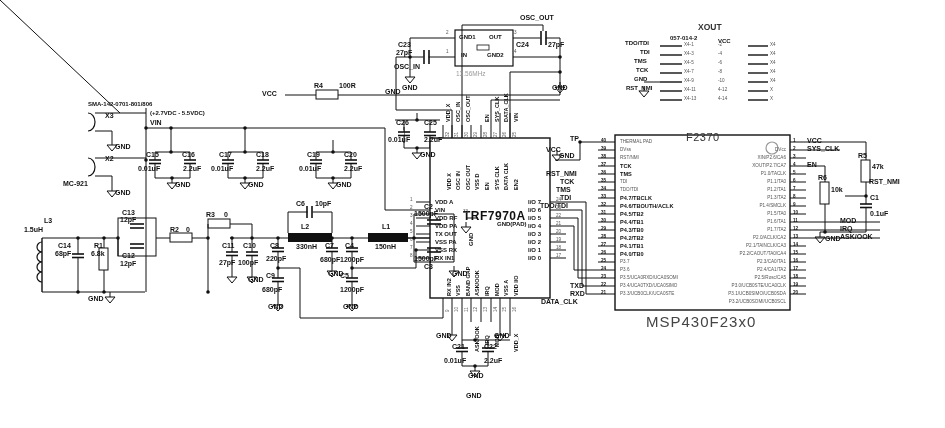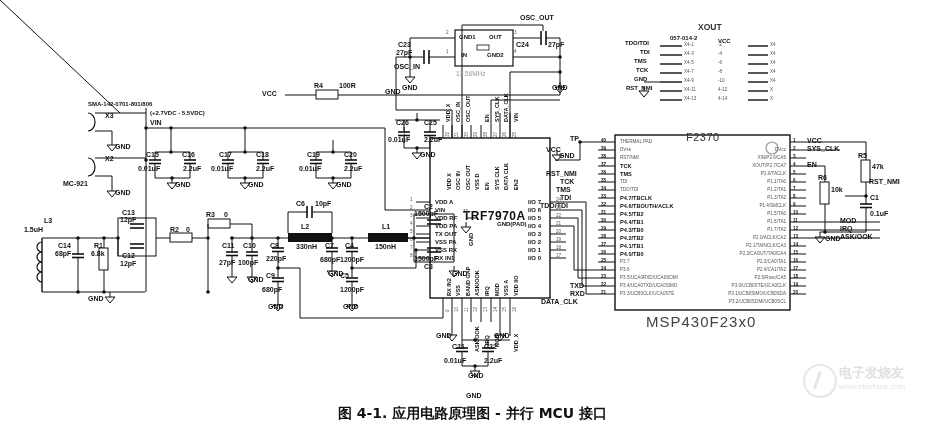--- a/index.html
+++ b/index.html
@@ -780,21 +780,15 @@
 <div class="lbl xs" style="left:793px;top:242px;font-weight:bold;color:#111;">14</div>
 <div class="lbl xs" style="left:793px;top:250px;font-weight:bold;color:#111;">15</div>
 <div class="lbl xs" style="left:793px;top:258px;font-weight:bold;color:#111;">16</div>
 <div class="lbl xs" style="left:793px;top:266px;font-weight:bold;color:#111;">17</div>
 <div class="lbl xs" style="left:793px;top:274px;font-weight:bold;color:#111;">18</div>
 <div class="lbl xs" style="left:793px;top:282px;font-weight:bold;color:#111;">19</div>
 <div class="lbl xs" style="left:793px;top:290px;font-weight:bold;color:#111;">20</div>
 
 <div class="lbl" style="left:466px;top:392px;">GND</div>
 
-<div class="caption">图 4-1. 应用电路原理图 - 并行 MCU 接口</div>
-
-<div class="wm">
-  <div class="ring"></div>
-  <div class="t1">电子发烧友</div>
-  <div class="t2">www.elecfans.com</div>
+
+
 </div>
 
-</div>
-
 </body></html>

